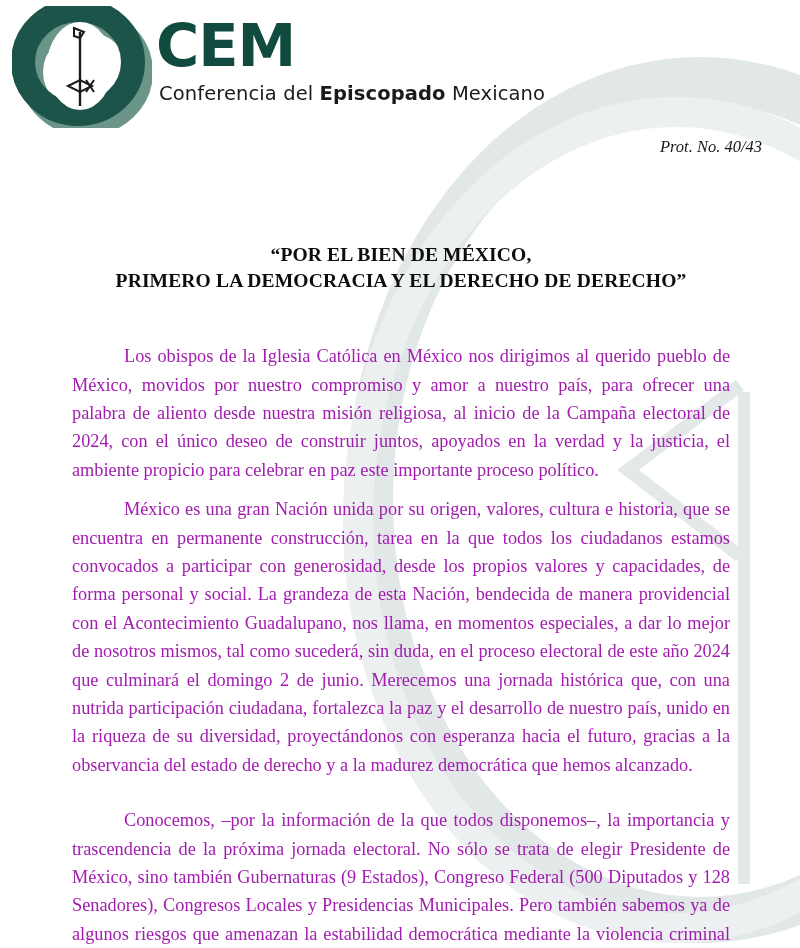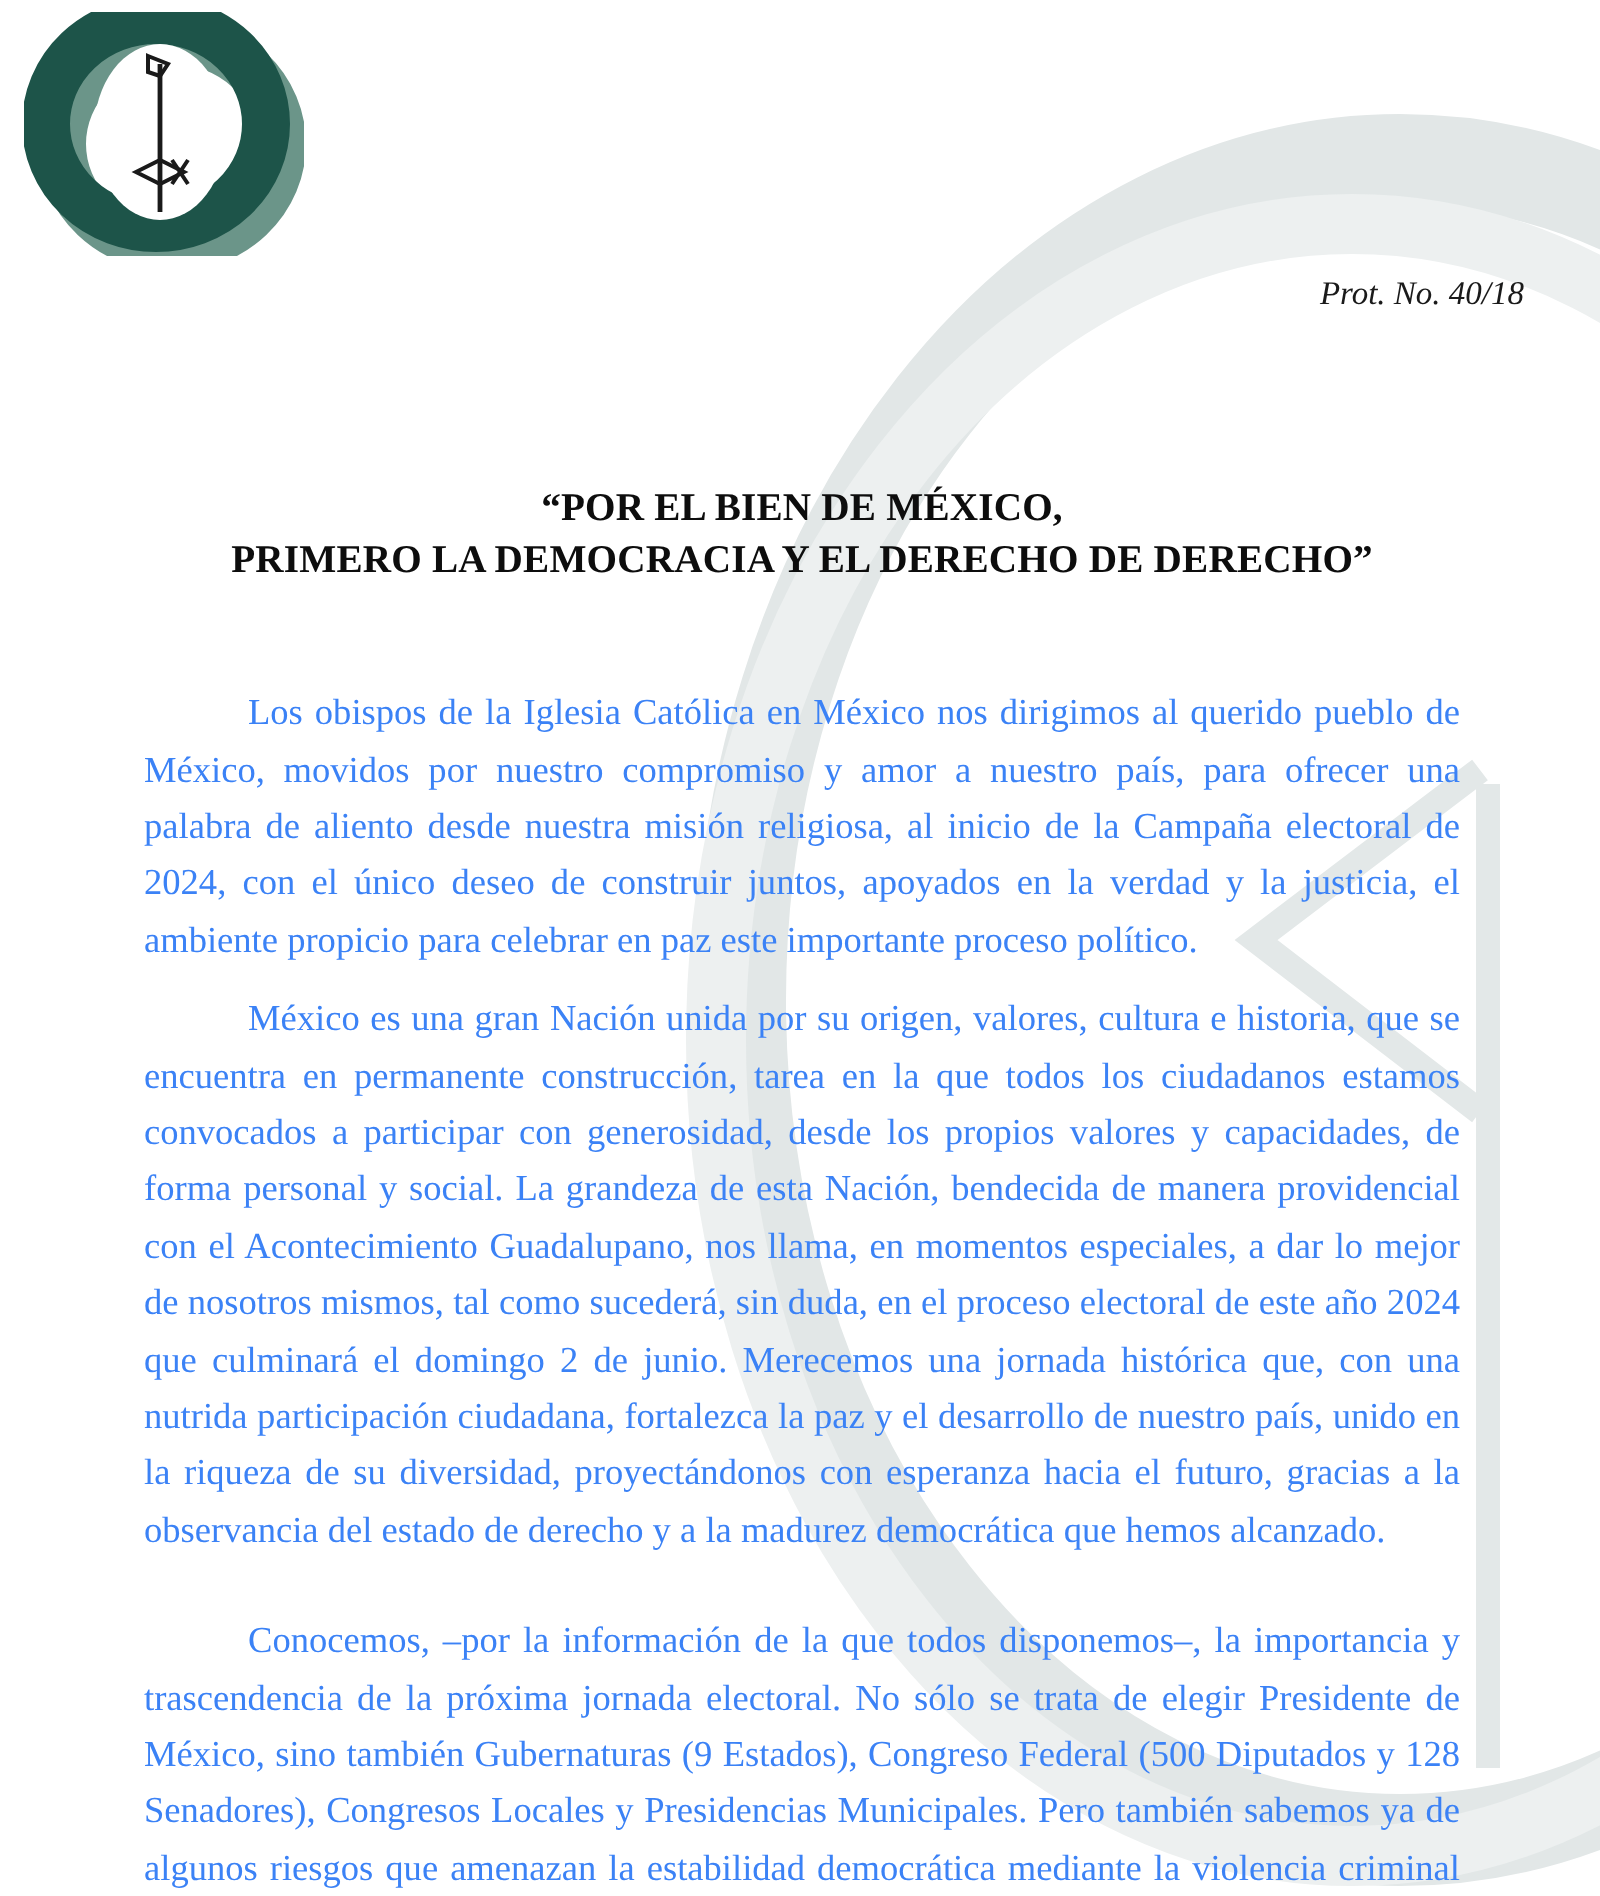--- a/index.html
+++ b/index.html
@@ -121,21 +121,21 @@
 
   .para {
     margin: 0;
     padding: 0;
     text-align: justify;
     text-justify: inter-word;
     font-family: "Liberation Serif", serif;
     font-size: 18.3px;
     line-height: 28.4px;
     text-indent: 52px;
-    color: #3b82f6;
+    color: #a21caf;
   }
   #p1 { margin-top: 48px; }
   #p2 { margin-top: 11px; }
   #p3 { margin-top: 27px; }
 </style>
 </head>
 <body>
 
 <div id="page">
 
@@ -167,23 +167,27 @@
       <ellipse cx="68" cy="60" rx="33" ry="44" fill="#ffffff"></ellipse>
 
       <path d="M68 26 L68 100" stroke="#1a1a1a" stroke-width="2.4" fill="none"></path>
 
       <path d="M62 22 L72 26 L68 32 L62 30 Z" fill="none" stroke="#1a1a1a" stroke-width="2"></path>
 
       <path d="M56 80 L68 74 L80 80 L68 86 Z" fill="none" stroke="#1a1a1a" stroke-width="2"></path>
       <path d="M74 74 L82 86 M82 74 L74 86" stroke="#1a1a1a" stroke-width="2" fill="none"></path>
     </svg>
 
+    <div id="logo-wordmark">
+      <div class="cem-letters">CEM</div>
+      <div class="cem-tagline"><span>Conferencia del </span><span class="bold">Episcopado</span><span> Mexicano</span></div>
+    </div>
   </div>
 
-  <div id="prot">Prot. No. 40/18</div>
+  <div id="prot">Prot. No. 40/43</div>
 
   <div id="doc">
 
 
     <div id="title">
       <span class="tline">“POR EL BIEN DE MÉXICO,</span>
       <span class="tline">PRIMERO LA DEMOCRACIA Y EL DERECHO DE DERECHO”</span>
     </div>
 
     <p class="para" id="p1">Los obispos de la Iglesia Católica en México nos dirigimos al querido pueblo de México, movidos por nuestro compromiso y amor a nuestro país, para ofrecer una palabra de aliento desde nuestra misión religiosa, al inicio de la Campaña electoral de 2024, con el único deseo de construir juntos, apoyados en la verdad y la justicia, el ambiente propicio para celebrar en paz este importante proceso político.</p>

